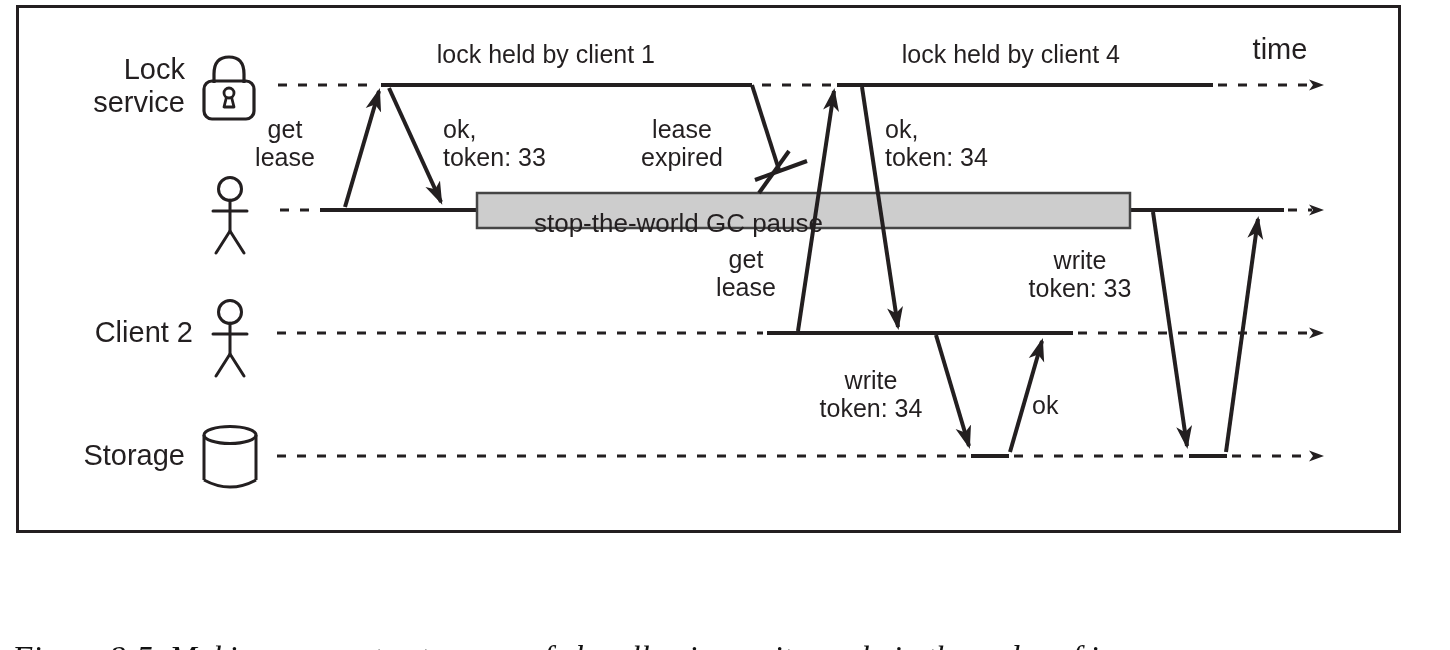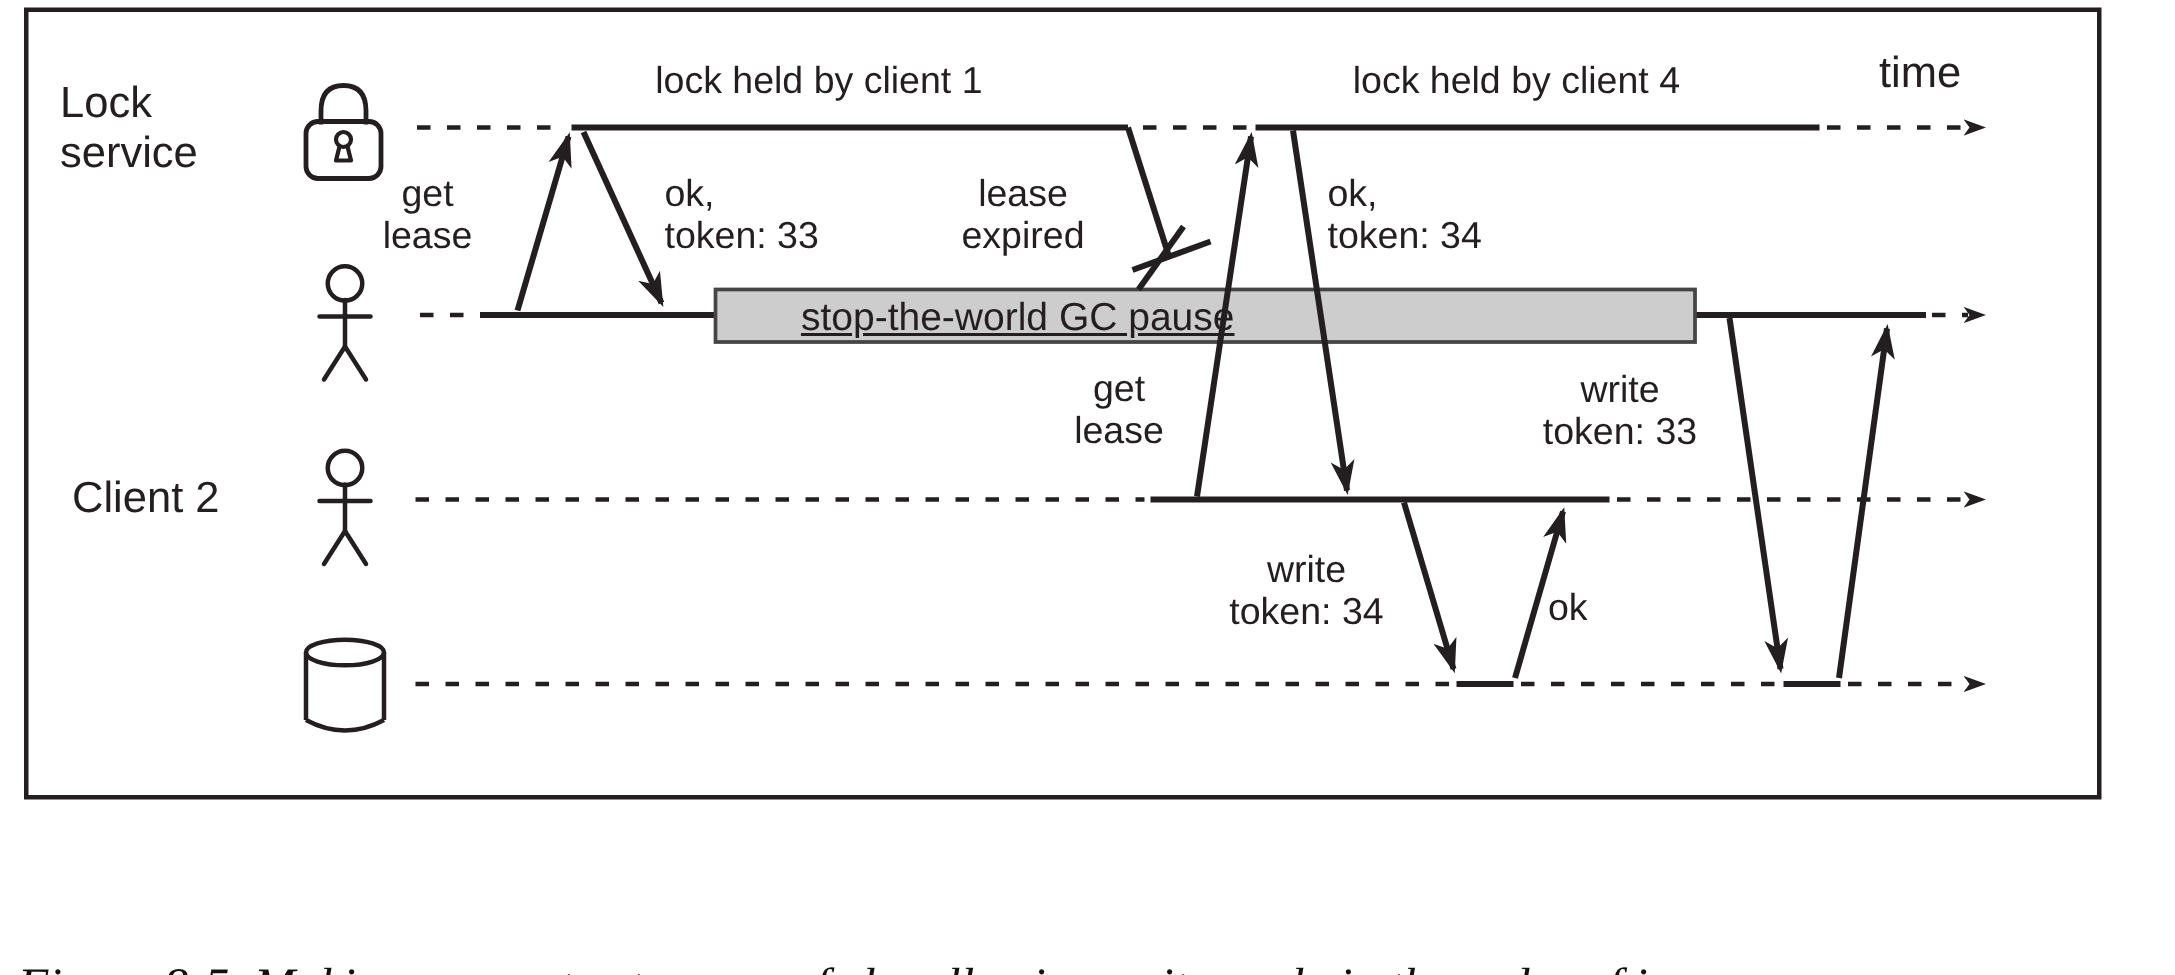--- a/index.html
+++ b/index.html
@@ -6,21 +6,21 @@
   .stage{
     position:relative;width:1450px;height:650px;background:#ffffff;overflow:hidden;
     font-family:"Liberation Sans",sans-serif;color:#231f20;
   }
   .frame{
     position:absolute;left:16px;top:5px;width:1385px;height:528px;
     border:3px solid #231f20;box-sizing:border-box;background:#ffffff;
   }
   svg.layer{position:absolute;left:0;top:0;pointer-events:none;}
   .txt{position:absolute;white-space:pre-line;line-height:28px;font-size:25px;color:#231f20;}
-  .lane-label{font-size:29px;line-height:33px;text-align:left;}
+  .lane-label{font-size:29px;line-height:33px;text-align:right;}
   .r{text-align:center;}
   .c{text-align:right;}
   .time{font-size:29px;}
   .gc-text{font-size:26px;line-height:30px;}
   .caption{
     position:absolute;left:12px;top:551px;width:1430px;
     font-family:"Liberation Serif",serif;font-style:italic;
     font-size:33px;line-height:43px;color:#111111;white-space:pre;
   }
 </style>
@@ -111,32 +111,33 @@
       <ellipse cx="230" cy="435" rx="26" ry="8.5"></ellipse>
       <path d="M204,435 V480"></path>
       <path d="M256,435 V480"></path>
       <path d="M204,480 Q230,494 256,480"></path>
     </g>
   </svg>
 
   <div class="txt lane-label" style="left:40px;top:53px;width:145px;">Lock
 service</div>
   <div class="txt lane-label" style="left:48px;top:316px;width:145px;">Client 2</div>
+  <div class="txt lane-label" style="left:40px;top:439px;width:145px;">Storage</div>
 
   <div class="txt c" style="left:355px;top:40px;width:300px;">lock held by client 1</div>
   <div class="txt c" style="left:820px;top:40px;width:300px;">lock held by client 4</div>
   <div class="txt r time" style="left:1230px;top:35px;width:100px;">time</div>
 
   <div class="txt r" style="left:225px;top:115px;width:120px;">get
 lease</div>
   <div class="txt" style="left:443px;top:115px;width:150px;">ok,
 token: 33</div>
   <div class="txt r" style="left:612px;top:115px;width:140px;">lease
 expired</div>
-  <div class="txt c gc-text" style="left:477px;top:196px;width:346px;text-decoration:underline;">stop-the-world GC pause</div>
+  <div class="txt c gc-text" style="left:477px;top:208px;width:346px;">stop-the-world GC pause</div>
   <div class="txt r" style="left:696px;top:245px;width:100px;">get
 lease</div>
   <div class="txt" style="left:885px;top:115px;width:150px;">ok,
 token: 34</div>
   <div class="txt r" style="left:801px;top:366px;width:140px;">write
 token: 34</div>
   <div class="txt" style="left:1032px;top:391px;width:60px;">ok</div>
   <div class="txt r" style="left:1010px;top:246px;width:140px;">write
 token: 33</div>
 

